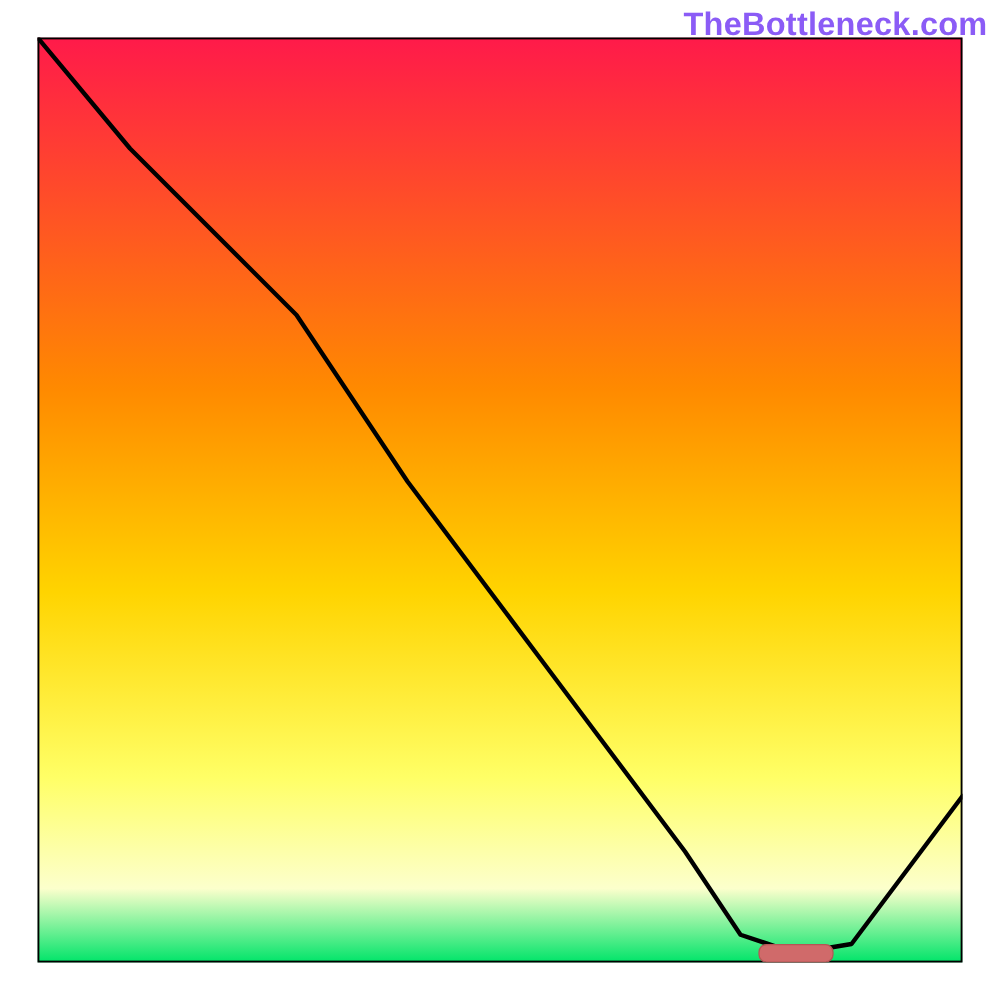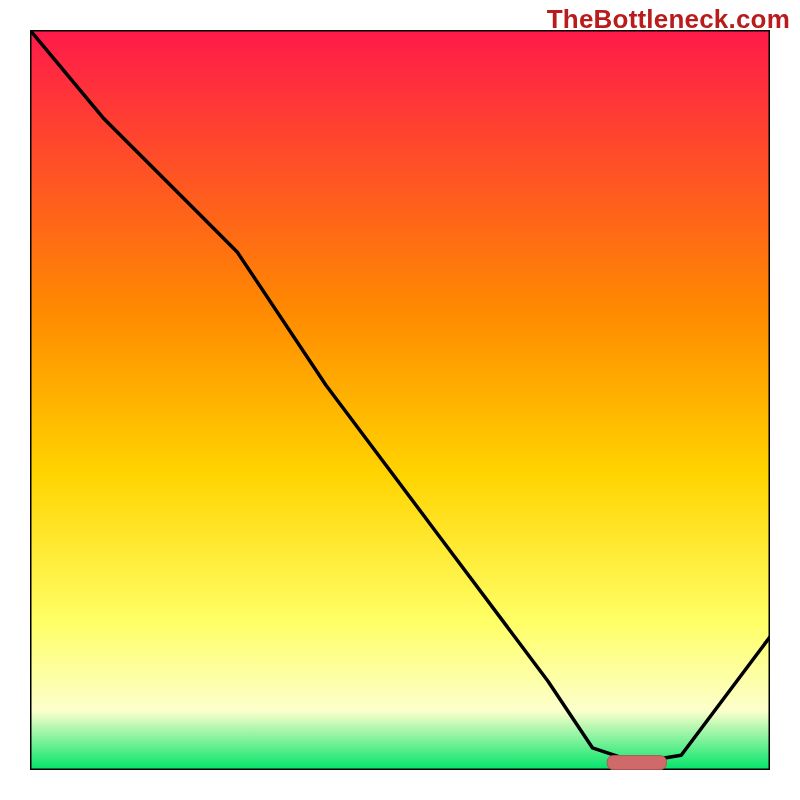--- a/index.html
+++ b/index.html
@@ -15,21 +15,21 @@
     position: relative;
     width: 800px;
     height: 800px;
   }
   .watermark {
     position: absolute;
     top: 4px;
     right: 10px;
     font-size: 26px;
     font-weight: 600;
-    color: #b91c1c;
+    color: #8b5cf6;
     letter-spacing: 0.2px;
     text-align: right;
   }
   .plot {
     position: absolute;
     left: 30px;
     top: 30px;
     width: 740px;
     height: 740px;
   }

